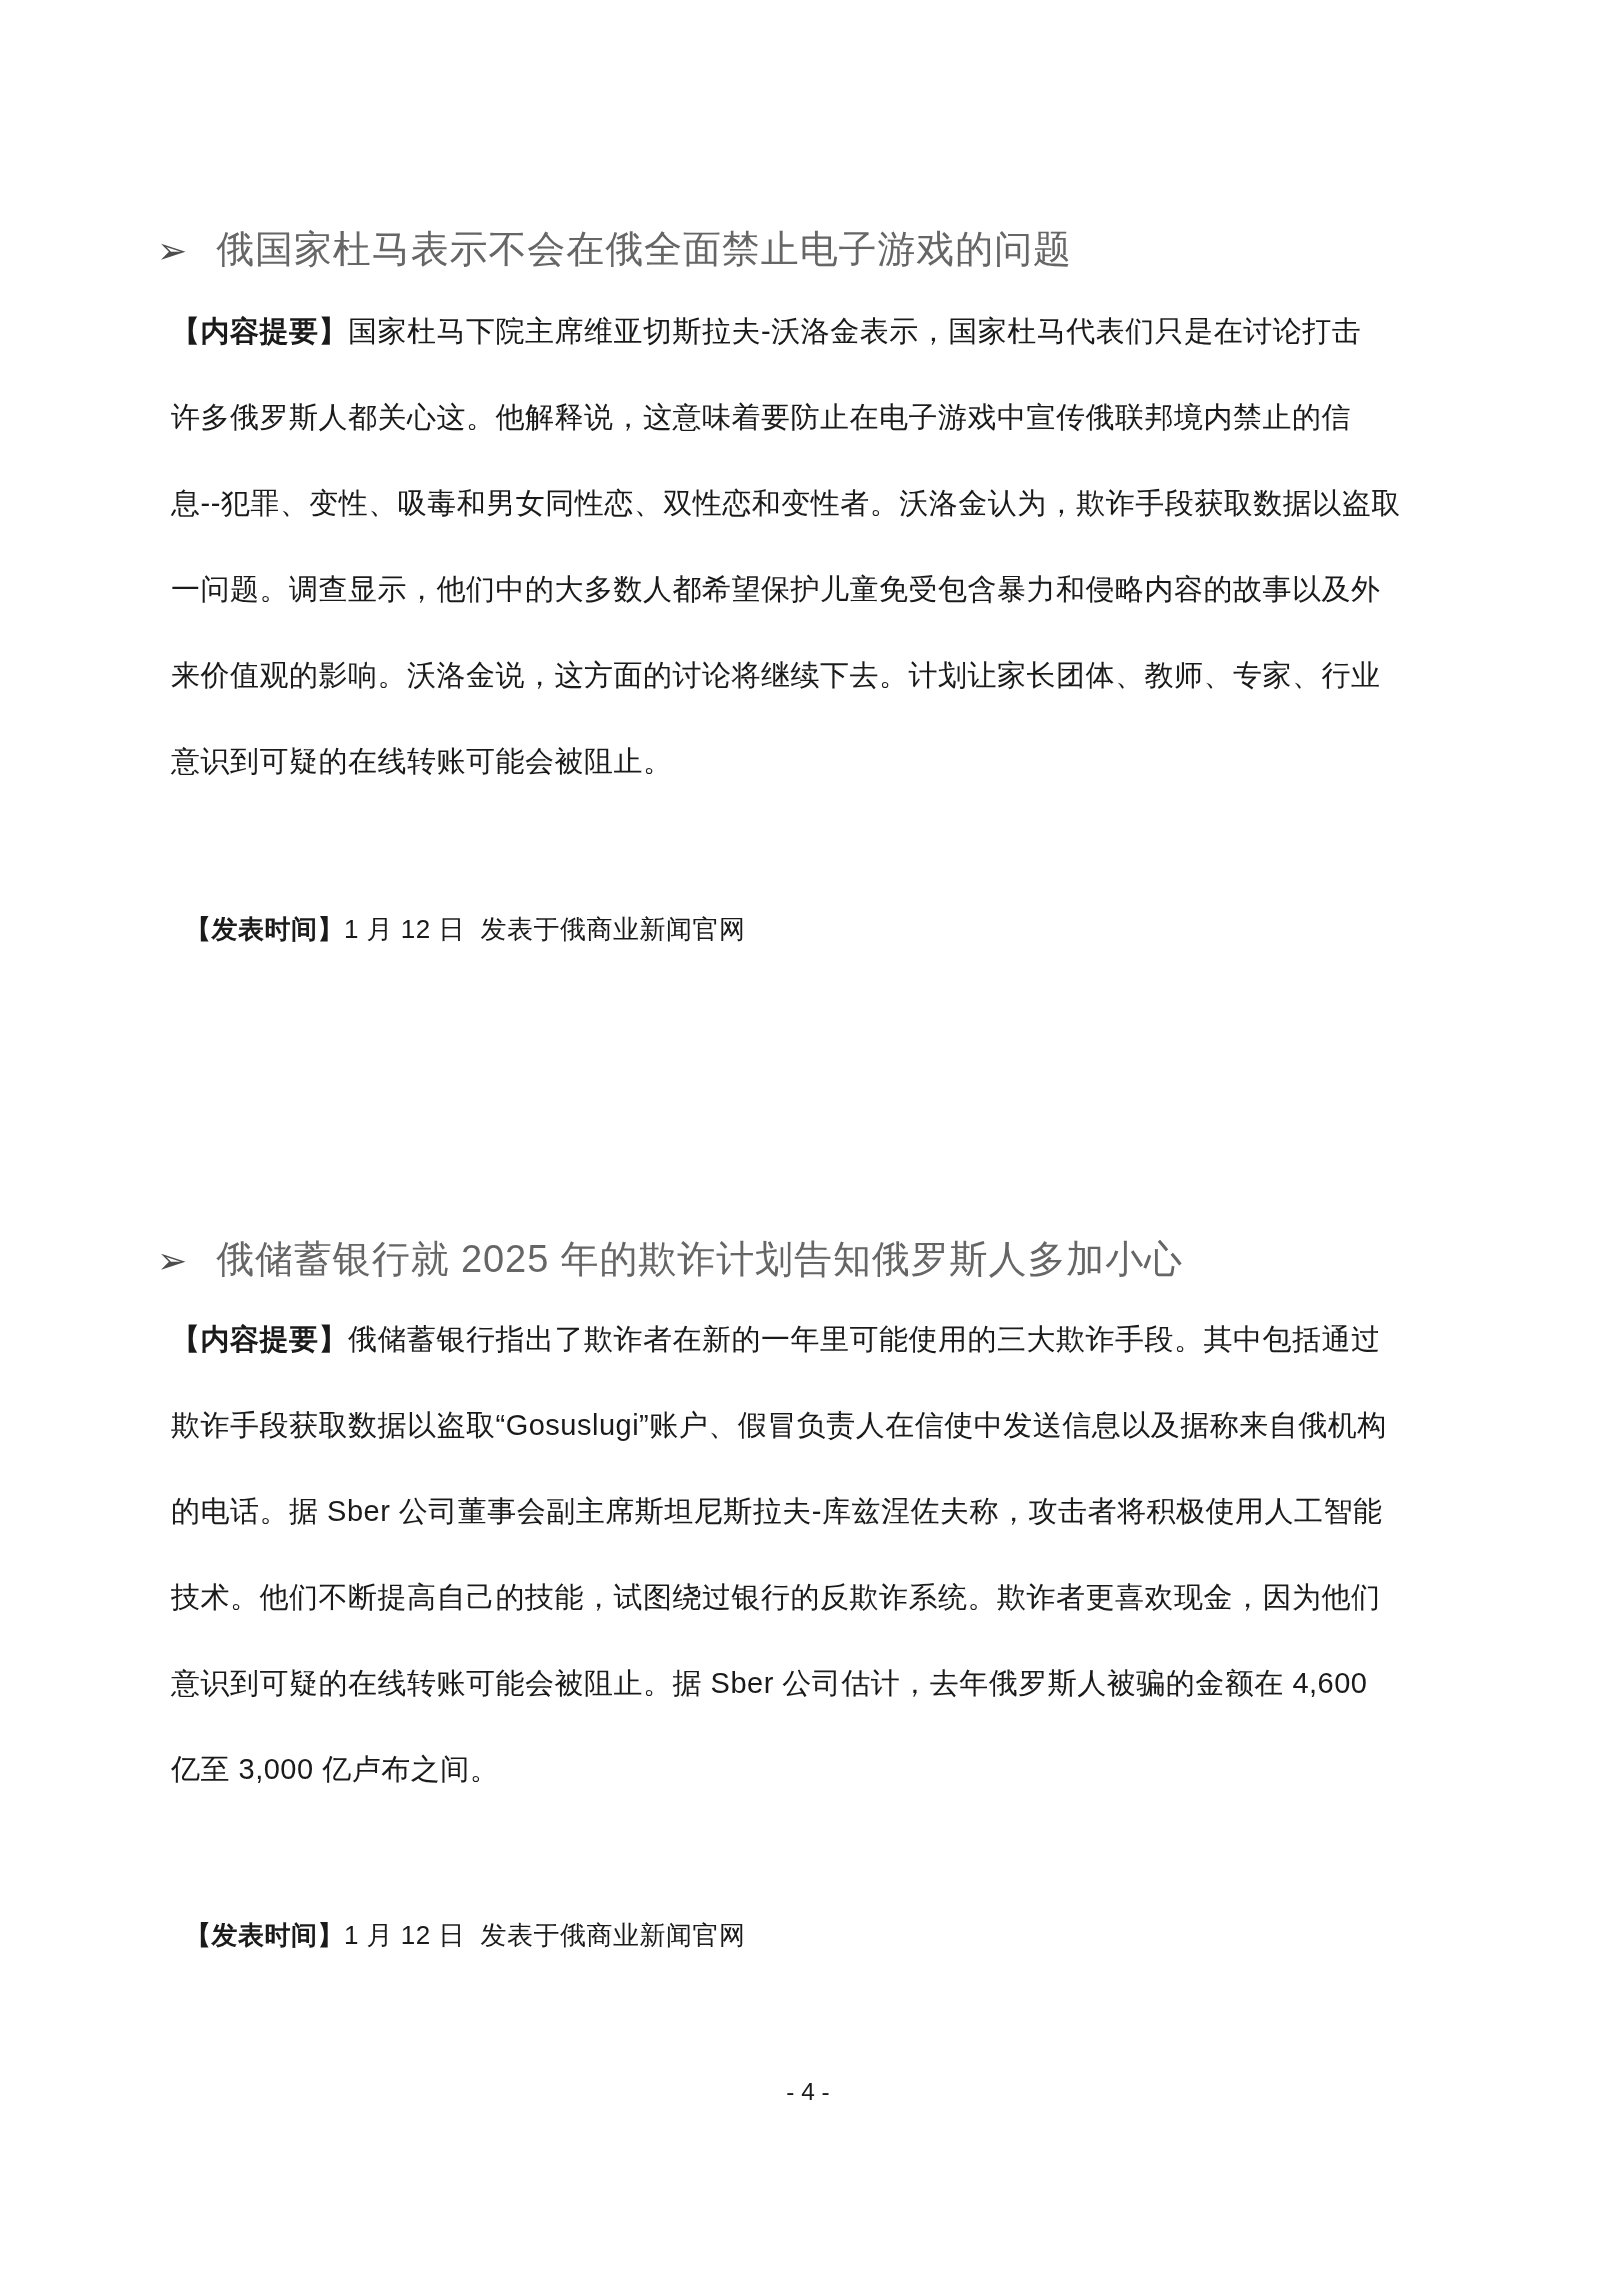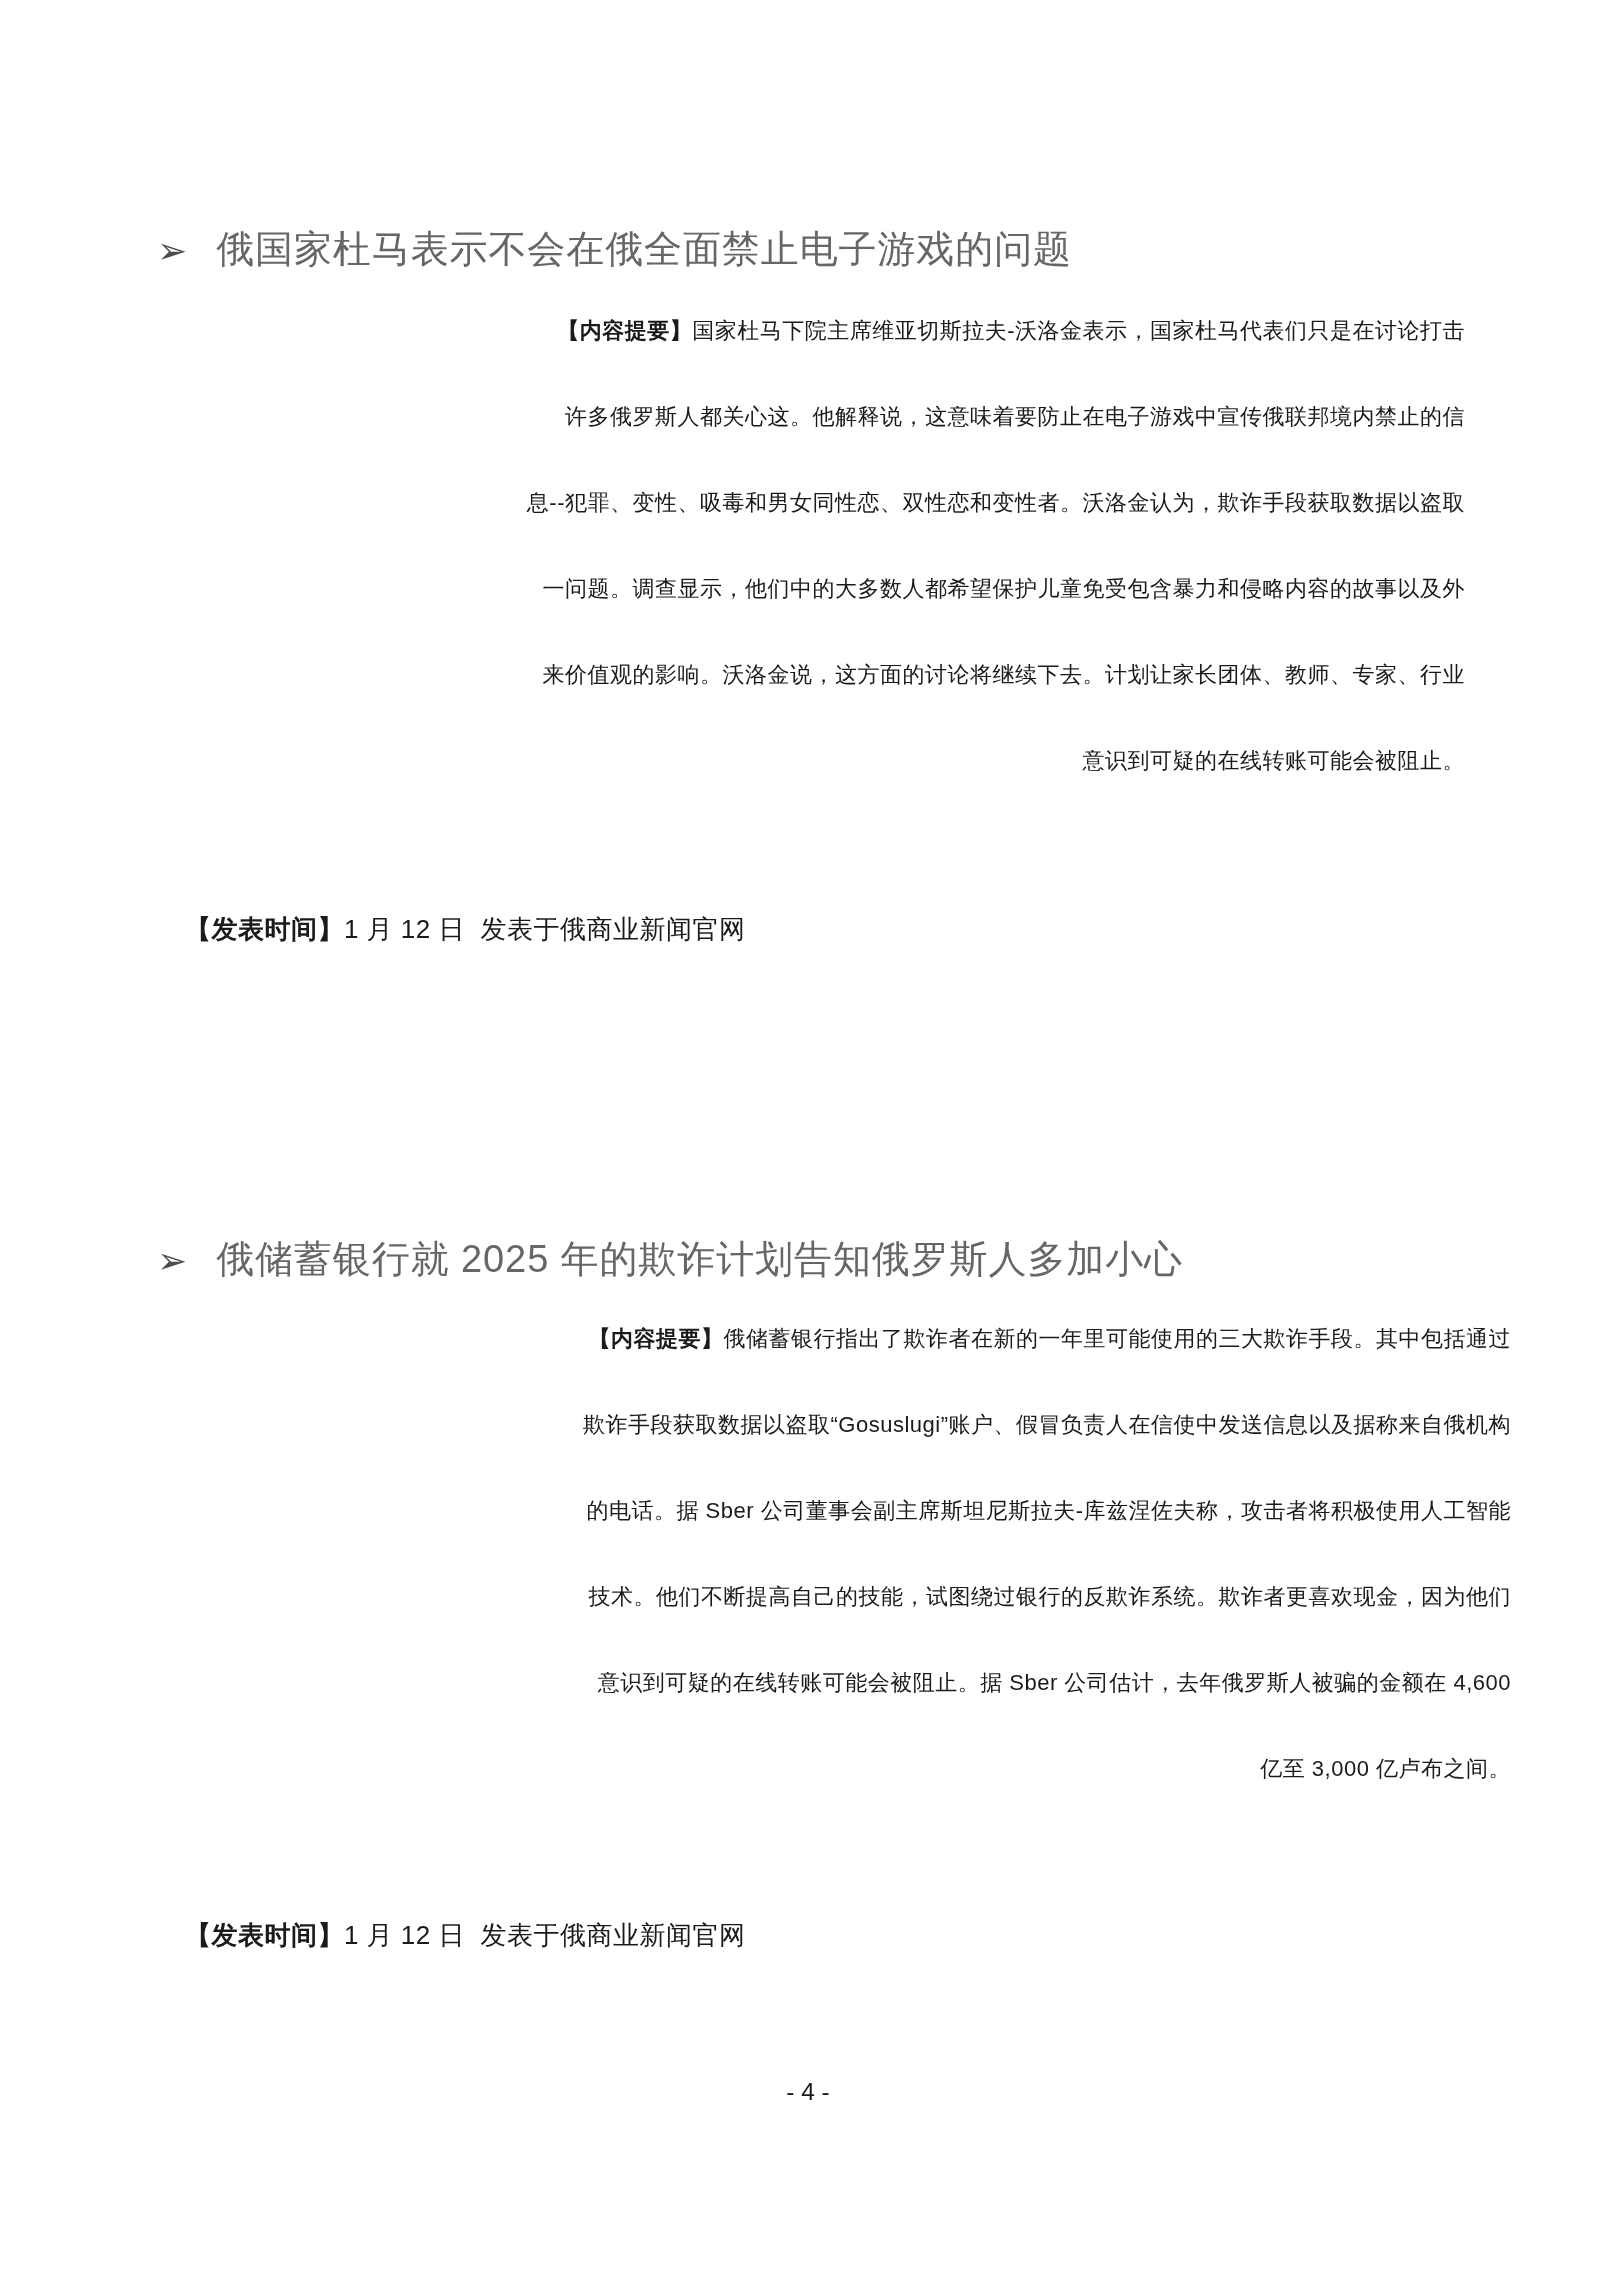--- a/index.html
+++ b/index.html
@@ -32,26 +32,25 @@
   }
   .heading h2 {
     margin: 0;
     font-size: inherit;
     line-height: inherit;
     font-weight: inherit;
     letter-spacing: 0.9px;
     text-align: right;
   }
   .summary {
-    left: 148px;
+    left: 171px;
     width: 1317px;
     color: var(--body-color, #1a1a1a);
-    font-size: 22px;
+    font-size: 29px;
     line-height: 86px;
-    text-align: right;
   }
   .summary .line {
     white-space: nowrap;
     letter-spacing: 0.5px;
   }
   .label { font-weight: 700; color: var(--body-color, #1a1a1a); }
   .timeline {
     left: 154px;
     color: var(--body-color, #1a1a1a);
     font-size: 26px;
@@ -90,21 +89,21 @@
 
   <div class="abs timeline" style="top:800px;">
     <span class="label">【发表时间】</span><span>1 月 12 日  发表于俄商业新闻官网</span>
   </div>
 
   <div class="abs heading" style="top:1236px;">
     <span class="bullet">➢</span>
     <h2>俄储蓄银行就 2025 年的欺诈计划告知俄罗斯人多加小心</h2>
   </div>
 
-  <div class="abs summary" style="top:1296px;margin-left:46px;">
+  <div class="abs summary" style="top:1296px;">
     <div class="line"><span class="label">【内容提要】</span><span>俄储蓄银行指出了欺诈者在新的一年里可能使用的三大欺诈手段。其中包括通过</span></div>
     <div class="line">欺诈手段获取数据以盗取“Gosuslugi”账户、假冒负责人在信使中发送信息以及据称来自俄机构</div>
     <div class="line">的电话。据 Sber 公司董事会副主席斯坦尼斯拉夫-库兹涅佐夫称，攻击者将积极使用人工智能</div>
     <div class="line">技术。他们不断提高自己的技能，试图绕过银行的反欺诈系统。欺诈者更喜欢现金，因为他们</div>
     <div class="line">意识到可疑的在线转账可能会被阻止。据 Sber 公司估计，去年俄罗斯人被骗的金额在 4,600</div>
     <div class="line">亿至 3,000 亿卢布之间。</div>
   </div>
 
   <div class="abs timeline" style="top:1806px;">
     <span class="label">【发表时间】</span><span>1 月 12 日  发表于俄商业新闻官网</span>

